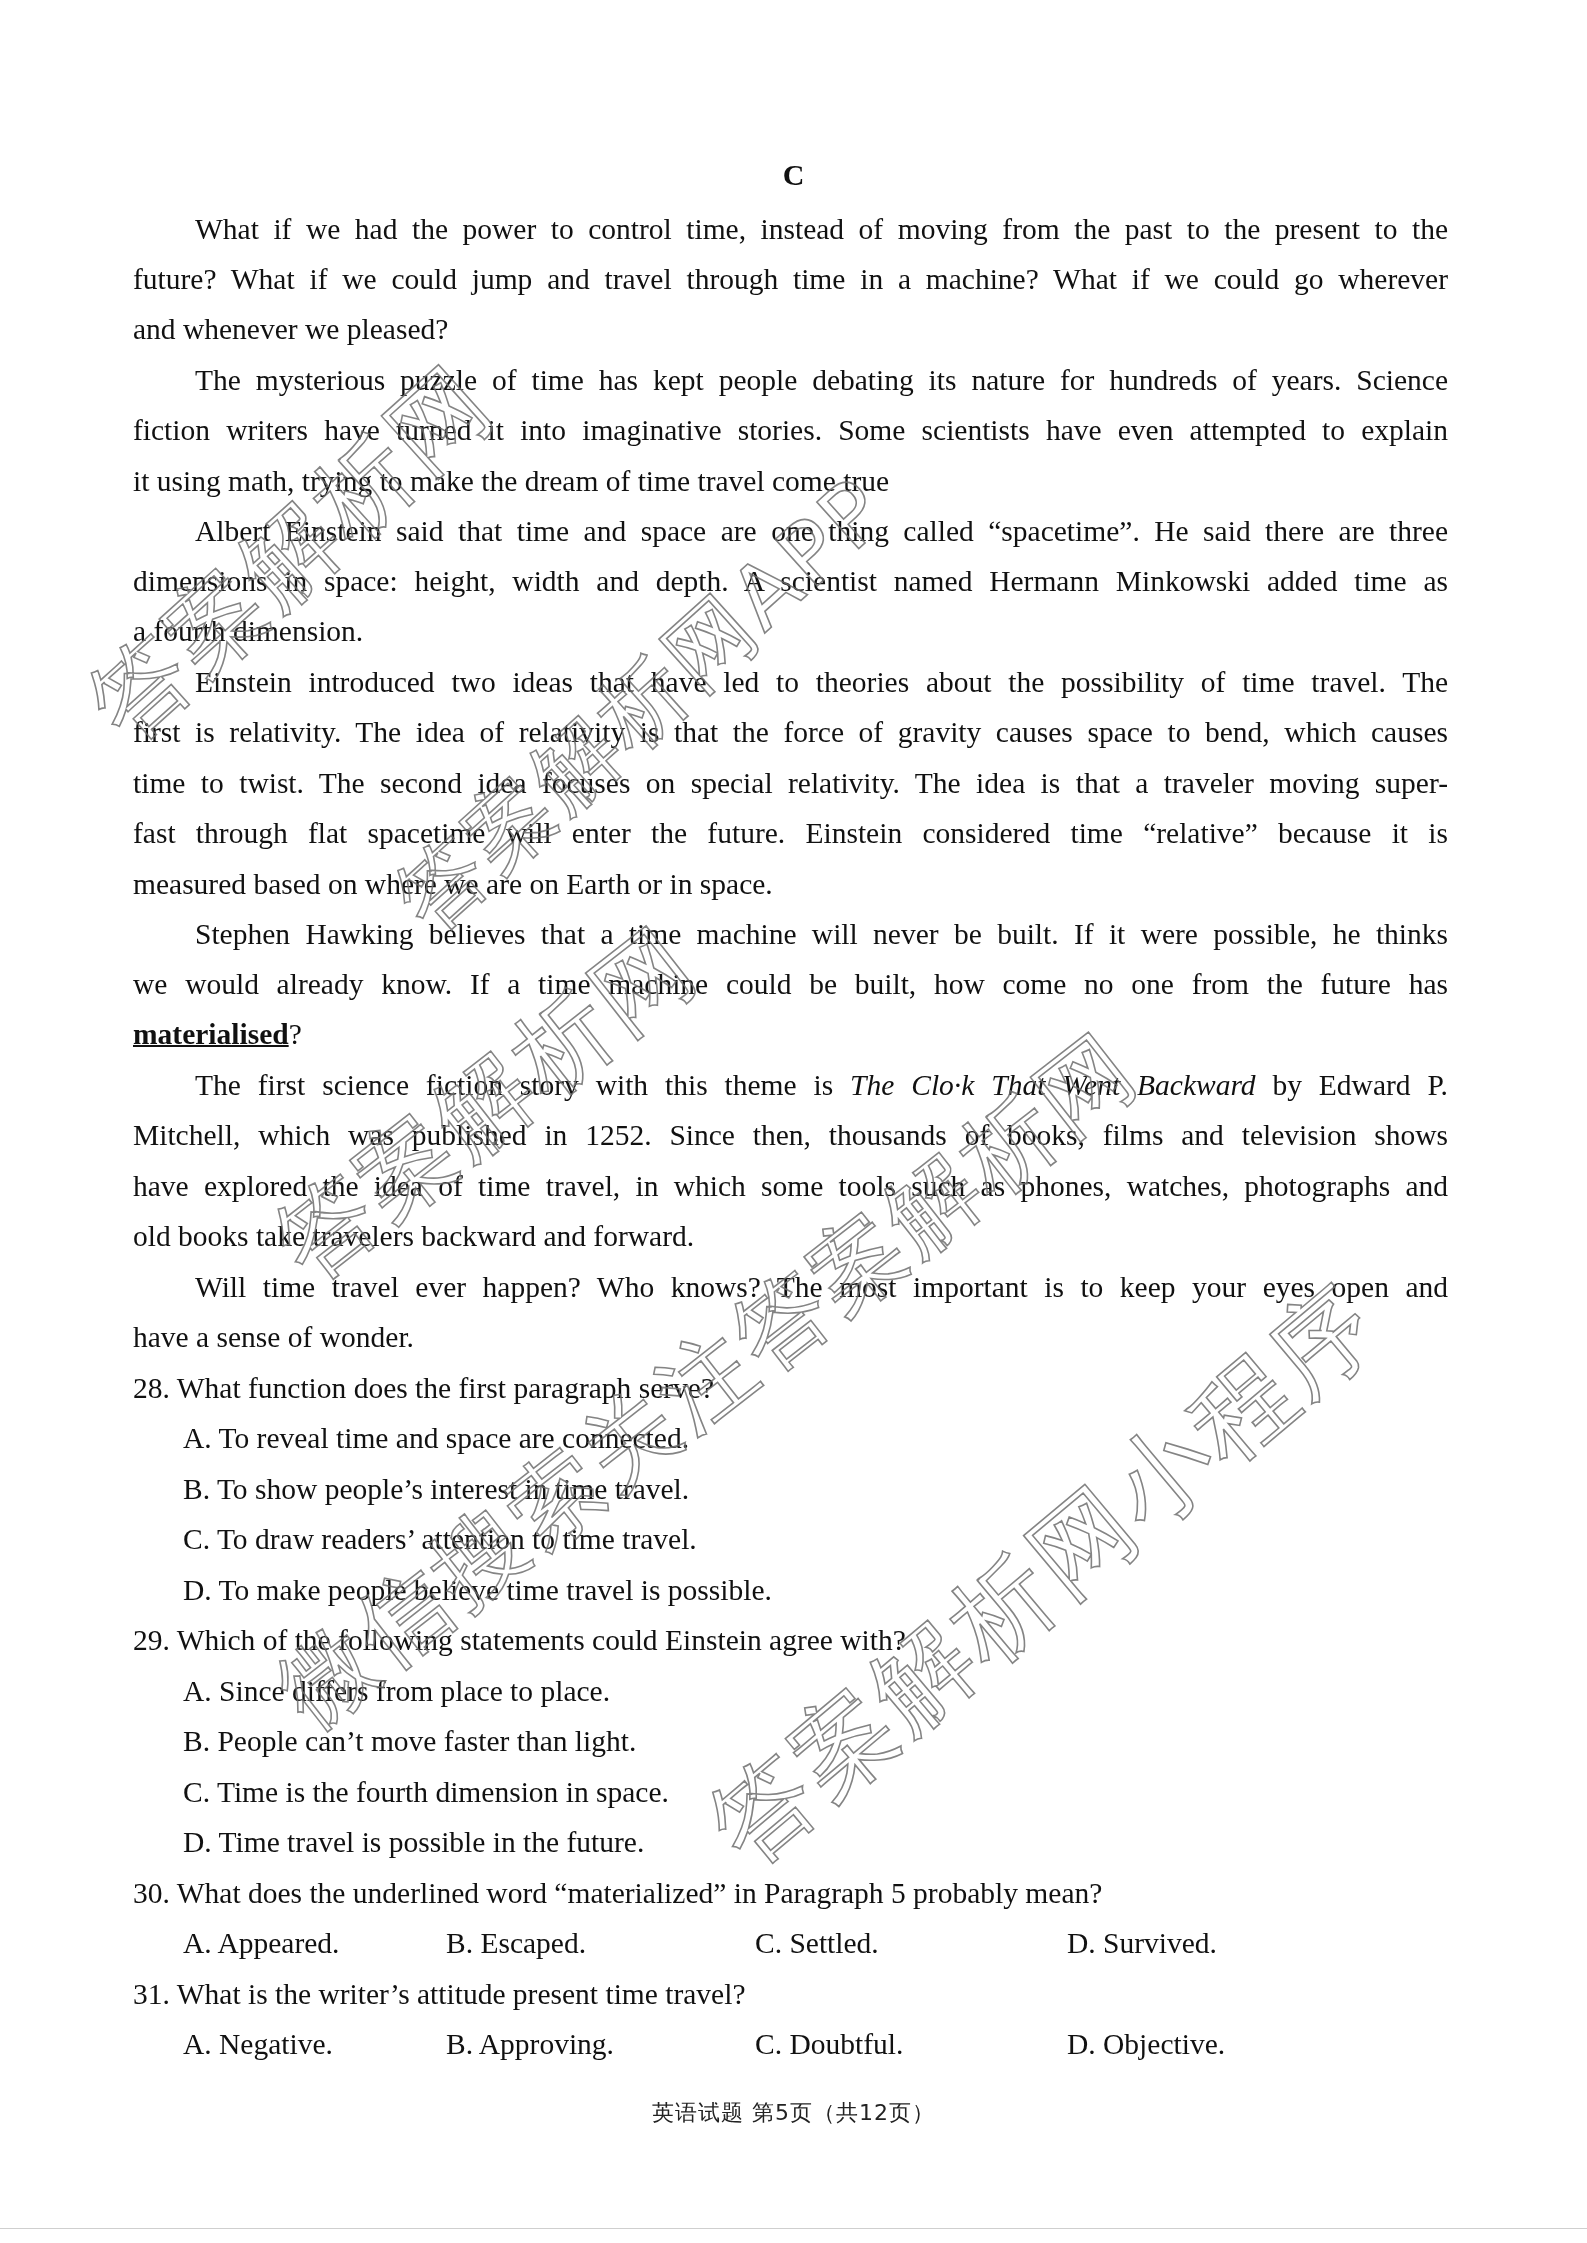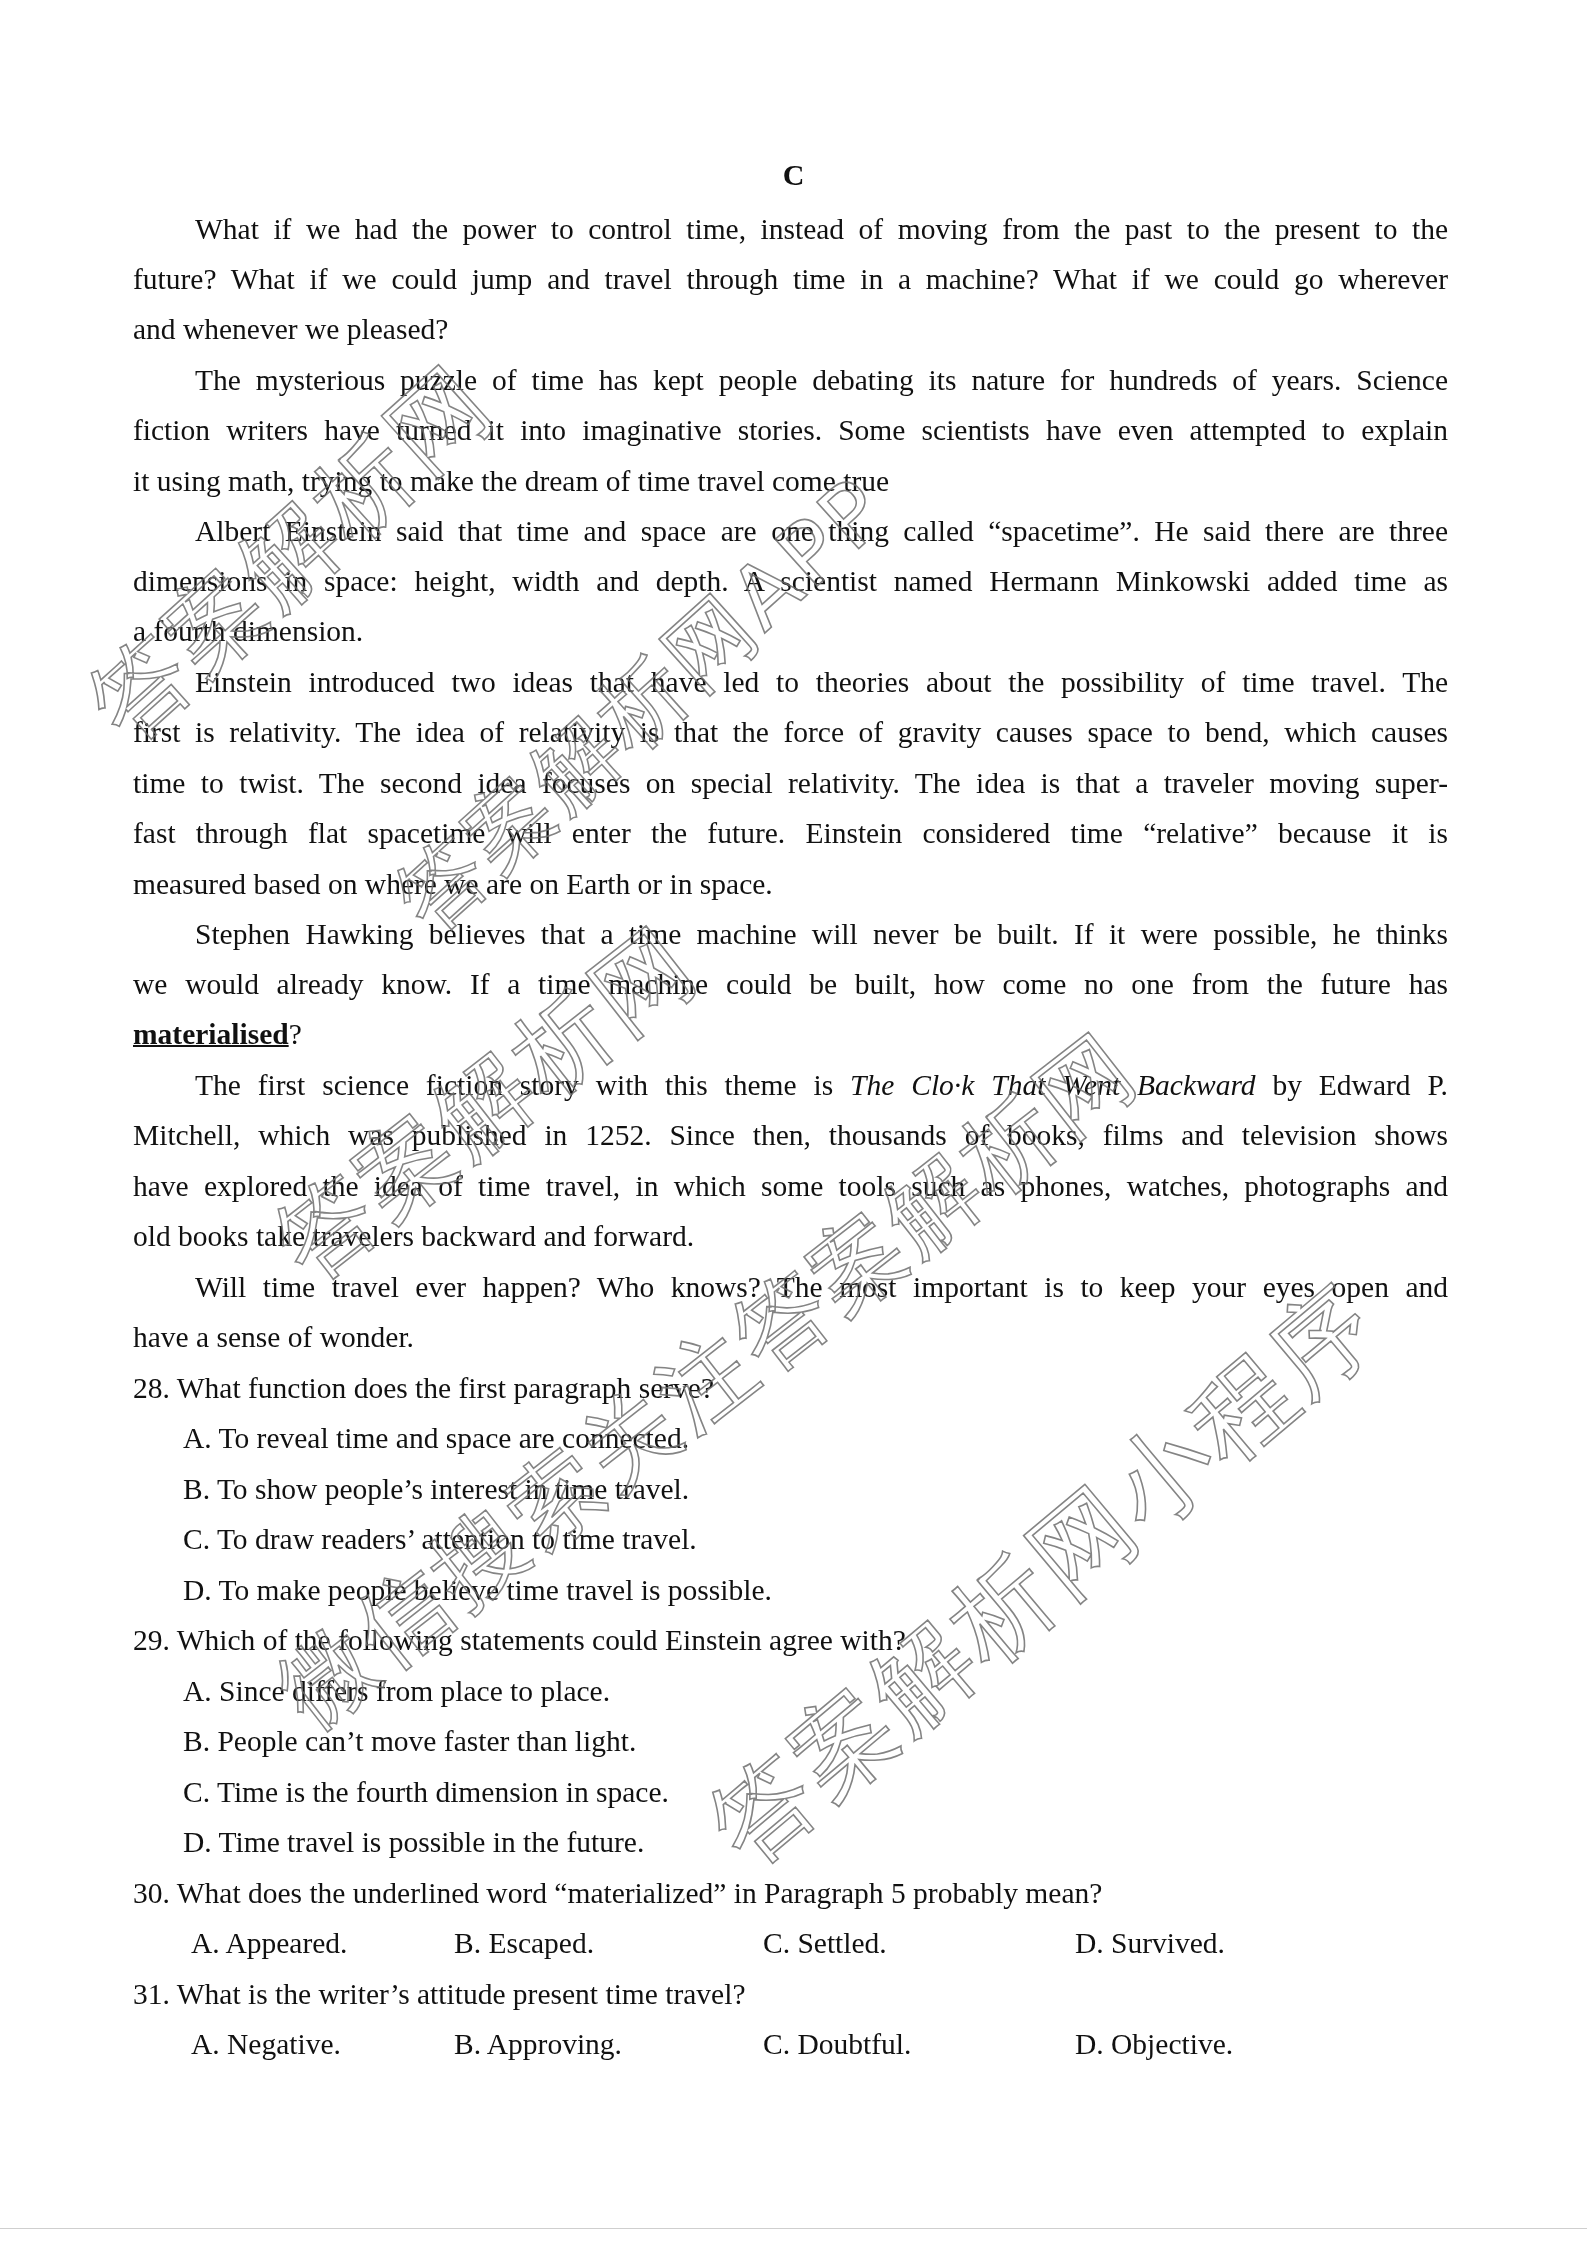--- a/index.html
+++ b/index.html
@@ -6,21 +6,21 @@
     body { width: 1587px; height: 2243px; position: relative; overflow: hidden;
       font-family: "Liberation Serif", "DejaVu Serif", serif; color: #111111; }
     .page { position: absolute; left: 0; top: 0; width: 1587px; height: 2243px; }
     .line { position: absolute; left: 133px; width: 1315px; font-size: 29.5px; line-height: 36px;
       white-space: nowrap; }
     .just { text-align: justify; text-align-last: justify; }
     .indent { left: 195px; width: 1253px; }
     .heading { position: absolute; left: 0; width: 1587px; text-align: center; font-weight: bold;
       font-size: 30px; top: 158px; }
     .opt-indent { left: 183px; }
-    .opt-row { position: absolute; left: 0; width: 1310px; height: 36px; font-size: 29.5px; line-height: 36px; margin-left: 8px; }
+    .opt-row { position: absolute; left: 0; width: 1310px; height: 36px; font-size: 29.5px; line-height: 36px; }
     .opt-row span { position: absolute; top: 0; white-space: nowrap; }
     u.bold-u { font-weight: bold; text-decoration: underline; text-decoration-thickness: 2px; }
     i { font-style: italic; }
     .footer { position: absolute; left: 0; width: 1587px; text-align: center; top: 2098px;
       font-size: 22px; font-family: "DejaVu Sans", sans-serif; color: #222; letter-spacing: 1px; }
     .bottom-rule { position: absolute; left: 0; top: 2228px; width: 1587px; height: 1px; background: #cfcfcf; }
     .wm { position: absolute; color: transparent; -webkit-text-stroke: 1.6px rgba(110,110,110,0.85);
       font-family: "DejaVu Sans", sans-serif; font-size: 96px; white-space: nowrap;
       transform-origin: left bottom; pointer-events: none; letter-spacing: 4px; }
   </style>
@@ -104,20 +104,21 @@
   <div>
     <div class="line" style="top:1976px"><span>31.</span> <span>What is the writer’s attitude present time travel?</span></div>
     <div class="opt-row" style="top:2026px">
       <span style="left:183px">A. Negative.</span>
       <span style="left:446px">B. Approving.</span>
       <span style="left:755px">C. Doubtful.</span>
       <span style="left:1067px">D. Objective.</span>
     </div>
   </div>
 
+  <div class="footer">英语试题  第5页（共12页）</div>
   <div class="bottom-rule"></div>
 
   <div class="wm" style="left:150px; top:640px; transform: rotate(-42deg);">答案解析网</div>
   <div class="wm" style="left:450px; top:840px; transform: rotate(-42deg); font-size:86px;">答案解析网APP</div>
   <div class="wm" style="left:330px; top:1180px; transform: rotate(-38deg);">答案解析网</div>
   <div class="wm" style="left:330px; top:1630px; transform: rotate(-38deg); font-size:92px;">微信搜索关注答案解析网</div>
   <div class="wm" style="left:770px; top:1760px; transform: rotate(-40deg); font-size:100px;">答案解析网小程序</div>
 
 </div>
 

